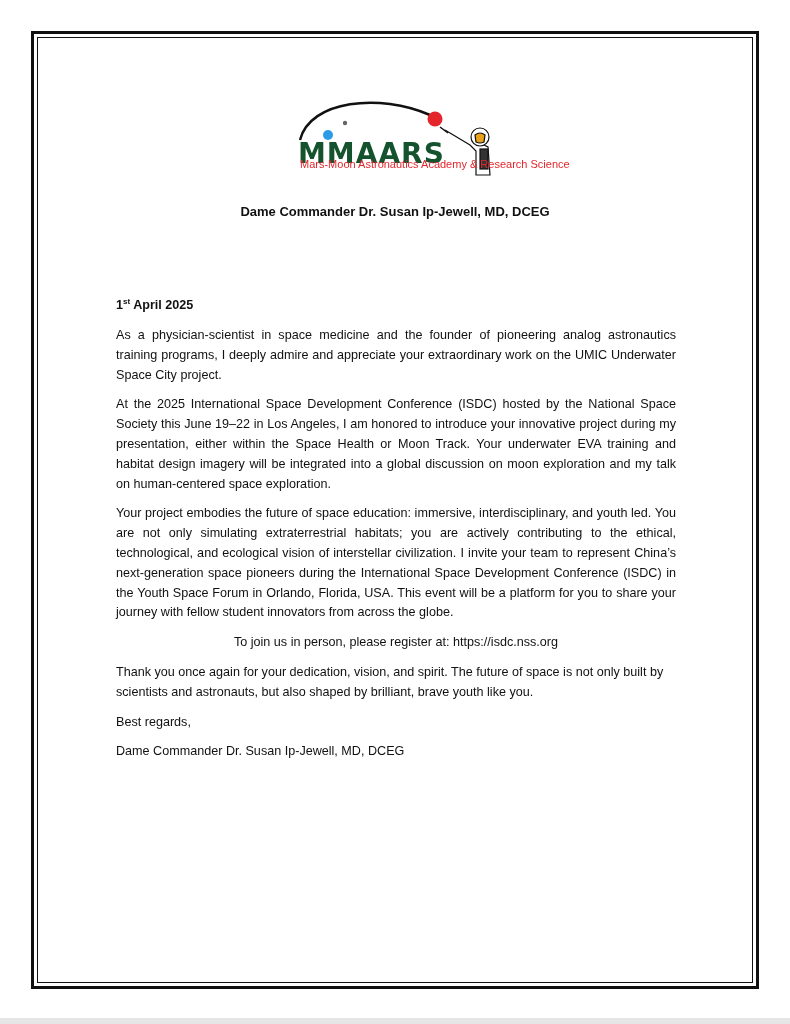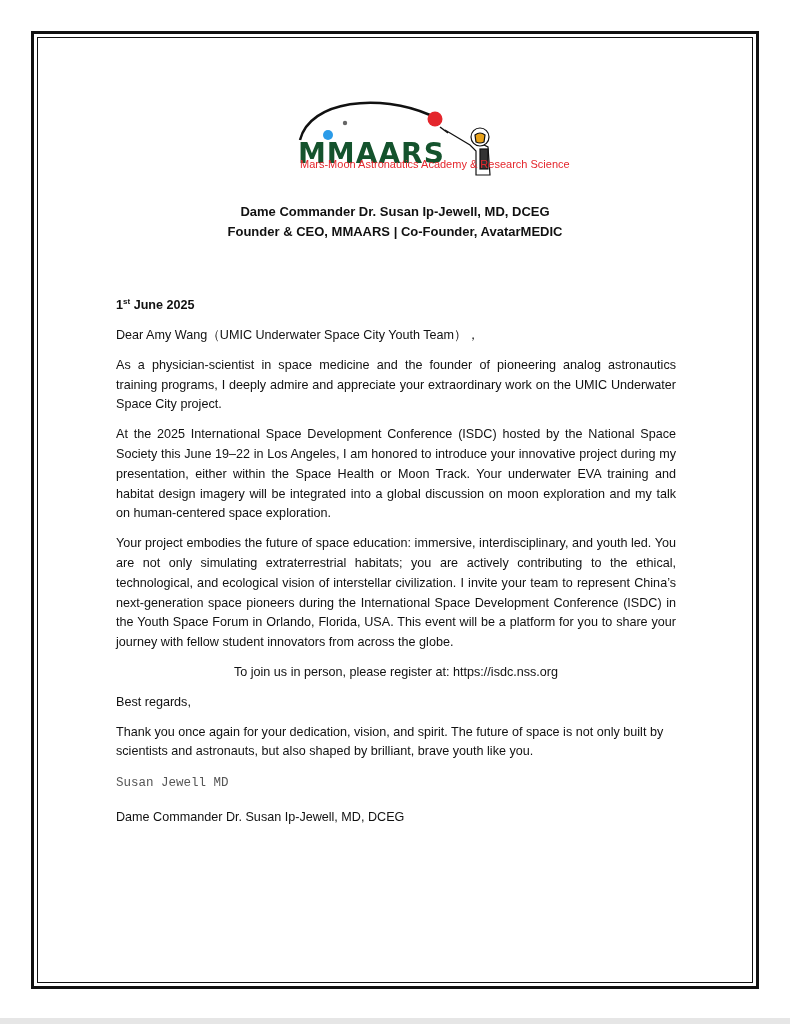--- a/index.html
+++ b/index.html
@@ -54,29 +54,26 @@
     <path d="M155 35 L180 50 L186 56 L186 80 L200 80 L198 52 L194 50"></path>
     <path d="M150 32 L158 38" stroke-width="1.5"></path>
     <rect x="190" y="54" width="8" height="20" fill="#333"></rect>
   </g>
 </svg>
 <div class="logo-text">MMAARS</div>
 <div class="logo-sub">Mars-Moon Astronautics Academy &amp; Research Science</div>
 
 <div class="heading">
   <div>Dame Commander Dr. Susan Ip-Jewell, MD, DCEG</div>
-  <div>Founder &amp; CEO, MMAARS | Co-Founder, AvatarMEDIC</div>
 </div>
 
 <div class="content">
-  <div class="date"><span>1</span><sup>st</sup><span> June 2025</span></div>
-  <p style="text-align:left">Dear Amy Wang（UMIC Underwater Space City Youth Team），</p>
+  <div class="date"><span>1</span><sup>st</sup><span> April 2025</span></div>
   <p>As a physician-scientist in space medicine and the founder of pioneering analog astronautics training programs, I deeply admire and appreciate your extraordinary work on the UMIC Underwater Space City project.</p>
   <p>At the 2025 International Space Development Conference (ISDC) hosted by the National Space Society this June 19–22 in Los Angeles, I am honored to introduce your innovative project during my presentation, either within the Space Health or Moon Track. Your underwater EVA training and habitat design imagery will be integrated into a global discussion on moon exploration and my talk on human-centered space exploration.</p>
   <p>Your project embodies the future of space education: immersive, interdisciplinary, and youth led. You are not only simulating extraterrestrial habitats; you are actively contributing to the ethical, technological, and ecological vision of interstellar civilization. I invite your team to represent China’s next-generation space pioneers during the International Space Development Conference (ISDC) in the Youth Space Forum in Orlando, Florida, USA. This event will be a platform for you to share your journey with fellow student innovators from across the globe.</p>
   <p style="text-align:center">To join us in person, please register at: https://isdc.nss.org</p>
+  <p style="text-align:left">Thank you once again for your dedication, vision, and spirit. The future of space is not only built by scientists and astronauts, but also shaped by brilliant, brave youth like you.</p>
   <p>Best regards,</p>
-  <p style="text-align:left">Thank you once again for your dedication, vision, and spirit. The future of space is not only built by scientists and astronauts, but also shaped by brilliant, brave youth like you.</p>
-  <div class="sig">Susan Jewell MD</div>
   <p>Dame Commander Dr. Susan Ip-Jewell, MD, DCEG</p>
 </div>
 
 <div class="bottom-bar"></div>
 
 </body></html>

